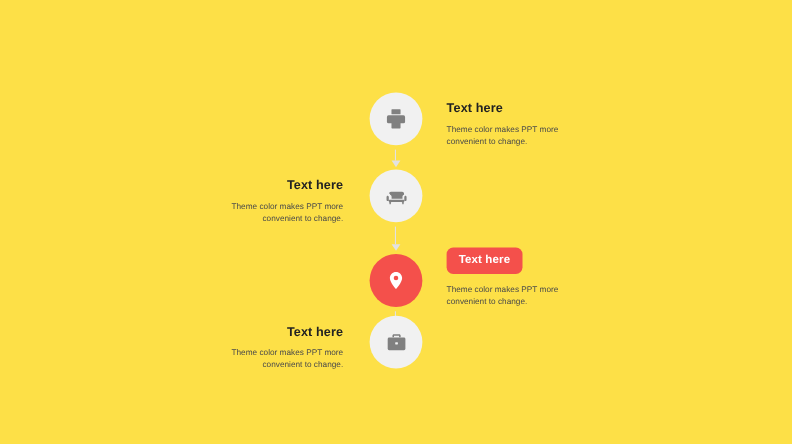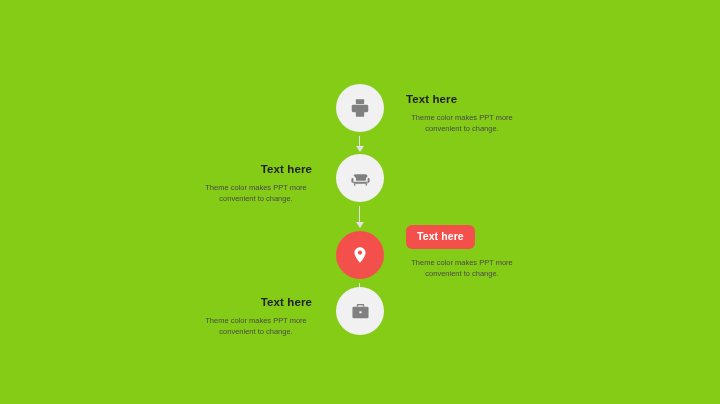--- a/index.html
+++ b/index.html
@@ -11,21 +11,21 @@
     height: 404px;
     background: #ffffff;
     font-family: "Liberation Sans", sans-serif;
     overflow: hidden;
   }
 
   #slide {
     position: relative;
     width: 720px;
     height: 404px;
-    background: #84cc16;
+    background: #fde047;
   }
 
   
   .timeline {
     position: absolute;
     left: 336px;
     top: 84px;
     width: 48px;
     height: 252px;
   }
@@ -92,21 +92,20 @@
     line-height: 15px;
     margin: 0 0 5px 0;
     letter-spacing: 0.1px;
   }
   .block .desc {
     font-size: 7.5px;
     color: #4a4a4a;
     line-height: 11px;
     margin: 0;
     max-width: 112px;
-    text-align: center;
   }
   .block.right { text-align: left; }
   .block.left  { text-align: right; }
   .block.left .desc { margin-left: auto; }
 
   
   .block-1 { left: 406px; top: 92px;  }
   .block-2 { left: 200px; top: 162px; width: 112px; }
   .block-3 { left: 406px; top: 225px; }
   .block-4 { left: 200px; top: 295px; width: 112px; }

